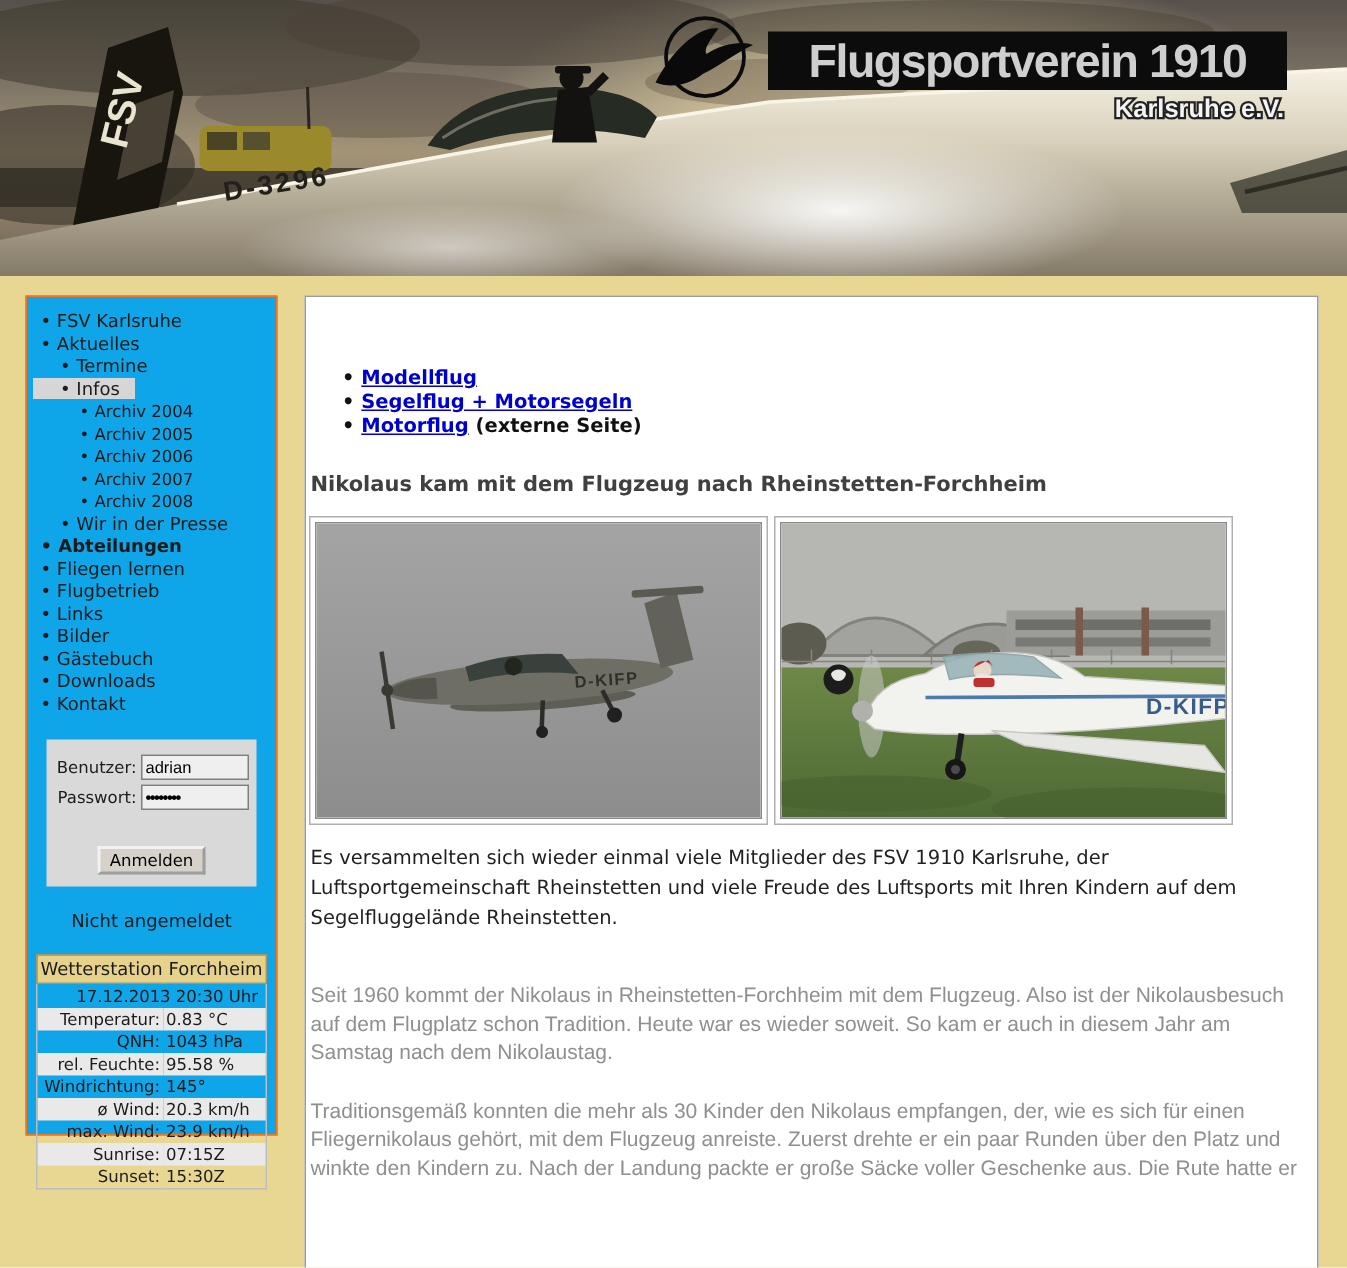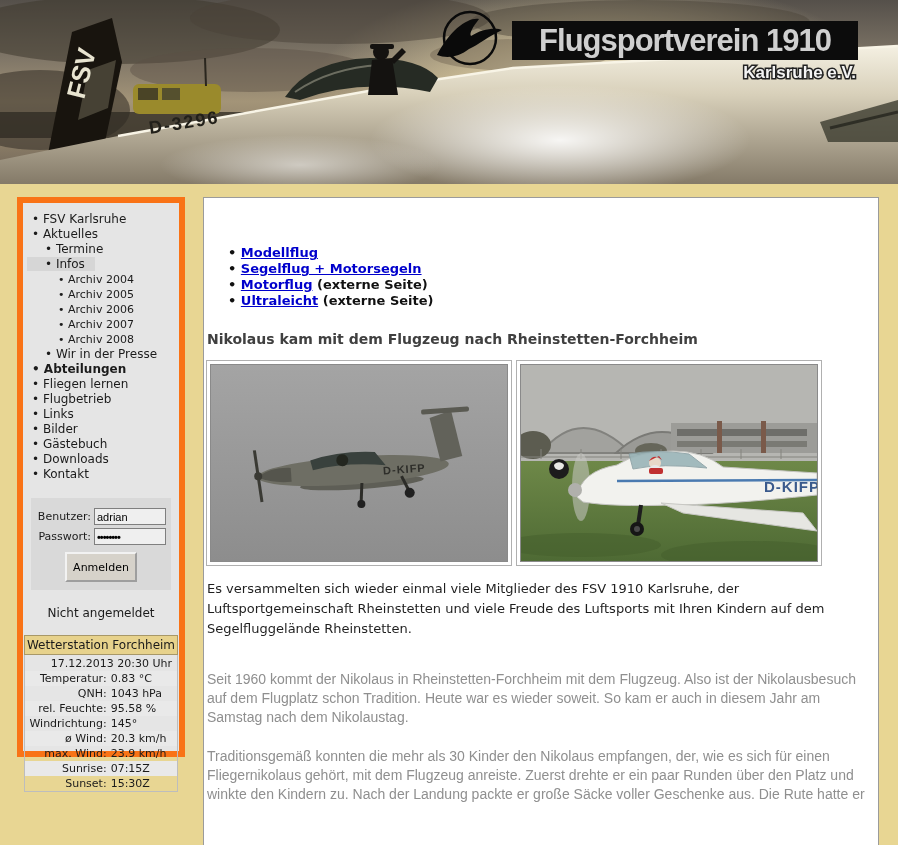--- a/index.html
+++ b/index.html
@@ -7,21 +7,21 @@
     width:898px;height:845px;position:relative;overflow:hidden;
     background:#e8d693;
     font-family:"DejaVu Sans",sans-serif;
   }
   
   .banner{position:absolute;left:0;top:0;width:898px;height:184px;}
   .banner svg{display:block;}
   
   .sidebar{
     position:absolute;left:17px;top:197px;width:168px;height:560px;
-    background:#e5e5e5;border:6px solid #f97316;box-sizing:border-box;
+    background:#0ea5e9;border:1px solid #f97316;box-sizing:border-box;
   }
   .content{
     position:absolute;left:203px;top:197px;width:676px;height:720px;
     background:#fff;border:1px solid #9b9b9b;box-sizing:border-box;
     overflow:hidden;
   }
   
   .nav{list-style:none;margin:9px 0 0 0;padding:0 4px;font-size:12px;color:#1b1b1b;}
   .nav li{line-height:15px;white-space:nowrap;cursor:pointer;}
   .nav .inner::before{content:"• ";}
@@ -38,21 +38,21 @@
   }
   .login-row{display:flex;justify-content:flex-end;align-items:center;margin:3px 0;}
   .login-row label{margin-right:3px;color:#1b1b1b;}
   .login-row input{
     width:66px;height:15px;font-size:11px;padding:0 2px;
     border:1px solid #7f7f7f;background:#efefef;
     font-family:Liberation Sans, sans-serif;
   }
   .pw{letter-spacing:-1px;font-weight:bold;}
   .btn-anmelden{
-    display:block;margin:7px auto 0;width:72px;height:30px;font-size:11px;
+    display:block;margin:24px auto 0;width:72px;height:19px;font-size:11px;
     background:#d6d2ca;border:2px outset #f2f2f2;cursor:pointer;
     font-family:"DejaVu Sans",sans-serif;
   }
   .login-status{text-align:center;font-size:12px;color:#1b1b1b;margin-top:16px;}
   
   .weather{
     width:154px;margin:15px auto 0;border-collapse:collapse;
     font-size:11px;color:#1b1b1b;border:1px solid #bdbdbd;
   }
   .weather td{padding:1px 2px;}
@@ -249,21 +249,20 @@
   </tbody>
     </table>
 </div>
 
 <div class="content">
 
   <ul class="dept-links">
     <li><a>Modellflug</a><span class="suffix"></span></li>
     <li><a>Segelflug + Motorsegeln</a><span class="suffix"></span></li>
     <li><a>Motorflug</a><span class="suffix"> (externe Seite)</span></li>
-    <li><a>Ultraleicht</a><span class="suffix"> (externe Seite)</span></li>
   </ul>
 
   <h3 class="article-heading">Nikolaus kam mit dem Flugzeug nach Rheinstetten-Forchheim</h3>
 
   <div class="photos">
 
     <div class="frame">
       <svg width="296" height="196" viewBox="0 0 296 196">
         <defs>
           <linearGradient id="p1sky" x1="0" y1="0" x2="0" y2="1">

